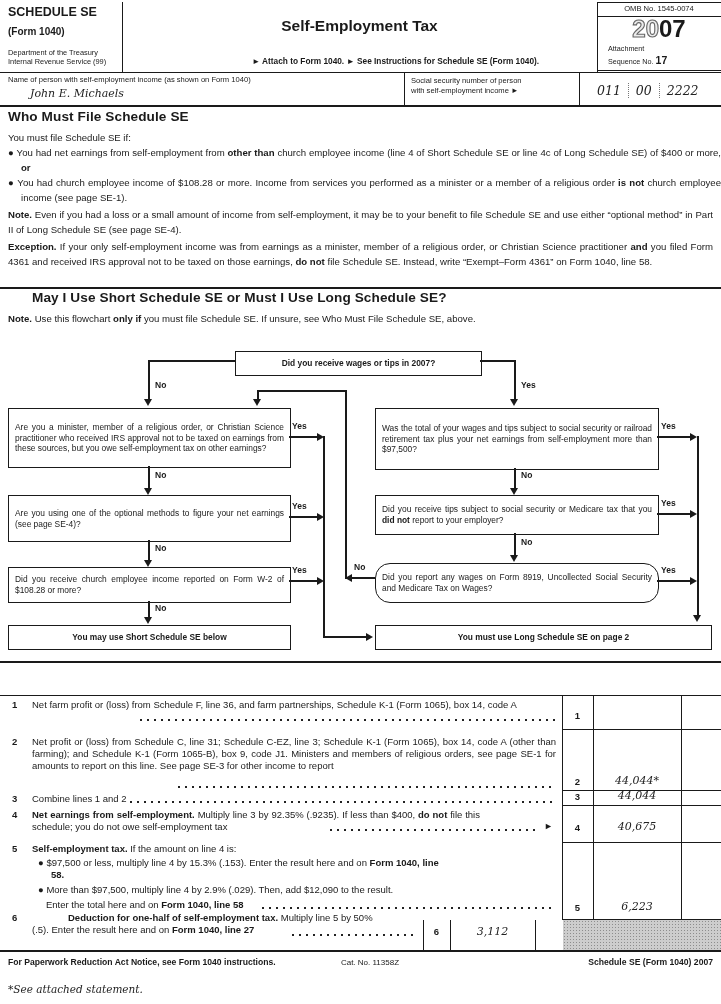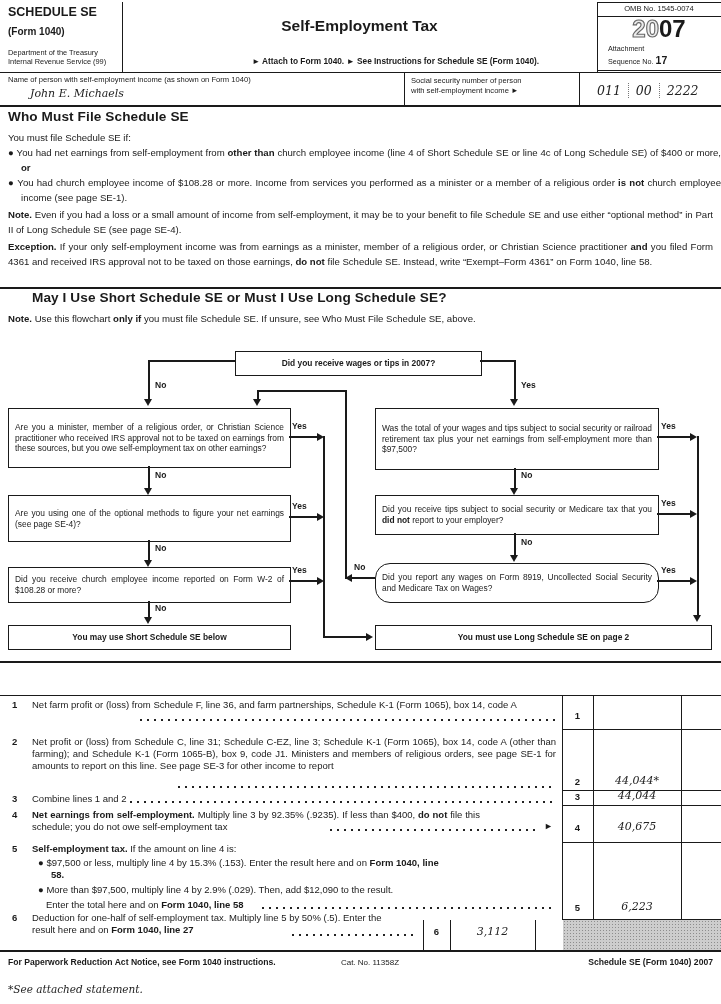--- a/index.html
+++ b/index.html
@@ -218,21 +218,21 @@
   <div class="lnum" style="left:12px;top:843px;">5</div>
   <div class="ln" style="left:32px;top:843px;width:500px;height:13px;"><span style="font-weight: bold;">Self-employment tax.</span><span> If the amount on line 4 is:</span></div>
   <div class="ln hang" style="left:38px;top:857px;width:390px;height:25px;text-align:left;"><span>●  $97,500 or less, multiply line 4 by 15.3% (.153). Enter the result here and on </span><span style="font-weight: bold;">Form 1040, line 58.</span></div>
   <div class="ln hang" style="left:38px;top:884px;width:505px;height:13px;text-align:left;"><span>●  More than $97,500, multiply line 4 by 2.9% (.029). Then, add $12,090 to the result.</span></div>
   <div class="ln" style="left:46px;top:899px;width:300px;height:13px;text-align:left;"><span>Enter the total here and on </span><span style="font-weight: bold;">Form 1040, line 58</span></div>
   <div class="leader" style="left:262px;top:907px;width:294px;"></div>
   <div class="colnum" style="left:562px;top:902px;">5</div>
   <div class="val hw" style="top:900px;">6,223</div>
 
   <div class="lnum" style="left:12px;top:912px;">6</div>
-  <div class="ln" style="left:32px;top:912px;width:356px;height:26px;text-align:left;"><span style="font-weight: normal;">Deduction for one-half of self-employment tax.</span><span> Multiply line 5 by 50% (.5). Enter the result here and on </span><span style="font-weight: bold;">Form 1040, line 27</span></div>
+  <div class="ln" style="left:32px;top:912px;width:356px;height:26px;text-align:left;"><span style="font-weight: bold; margin-left: 36px;">Deduction for one-half of self-employment tax.</span><span> Multiply line 5 by 50% (.5). Enter the result here and on </span><span style="font-weight: bold;">Form 1040, line 27</span></div>
   <div class="leader" style="left:292px;top:934px;width:124px;"></div>
   <div class="vrule" style="left:423px;top:920px;height:30px;"></div>
   <div class="vrule" style="left:450px;top:920px;height:30px;"></div>
   <div class="vrule" style="left:535px;top:920px;height:30px;"></div>
   <div class="abs" style="left:423px;top:926px;width:27px;text-align:center;font-size:9.5px;font-weight:bold;">6</div>
   <div class="abs hw" style="left:452px;top:925px;width:81px;text-align:center;font-size:11px;">3,112</div>
 
   <div class="hrule" style="left:0;top:950px;width:721px;height:2px;"></div>
   <div class="abs" style="left:8px;top:957px;font-size:8.6px;font-weight:bold;">For Paperwork Reduction Act Notice, see Form 1040 instructions.</div>
   <div class="abs" style="left:300px;top:958px;width:140px;text-align:center;font-size:8px;">Cat. No. 11358Z</div>

